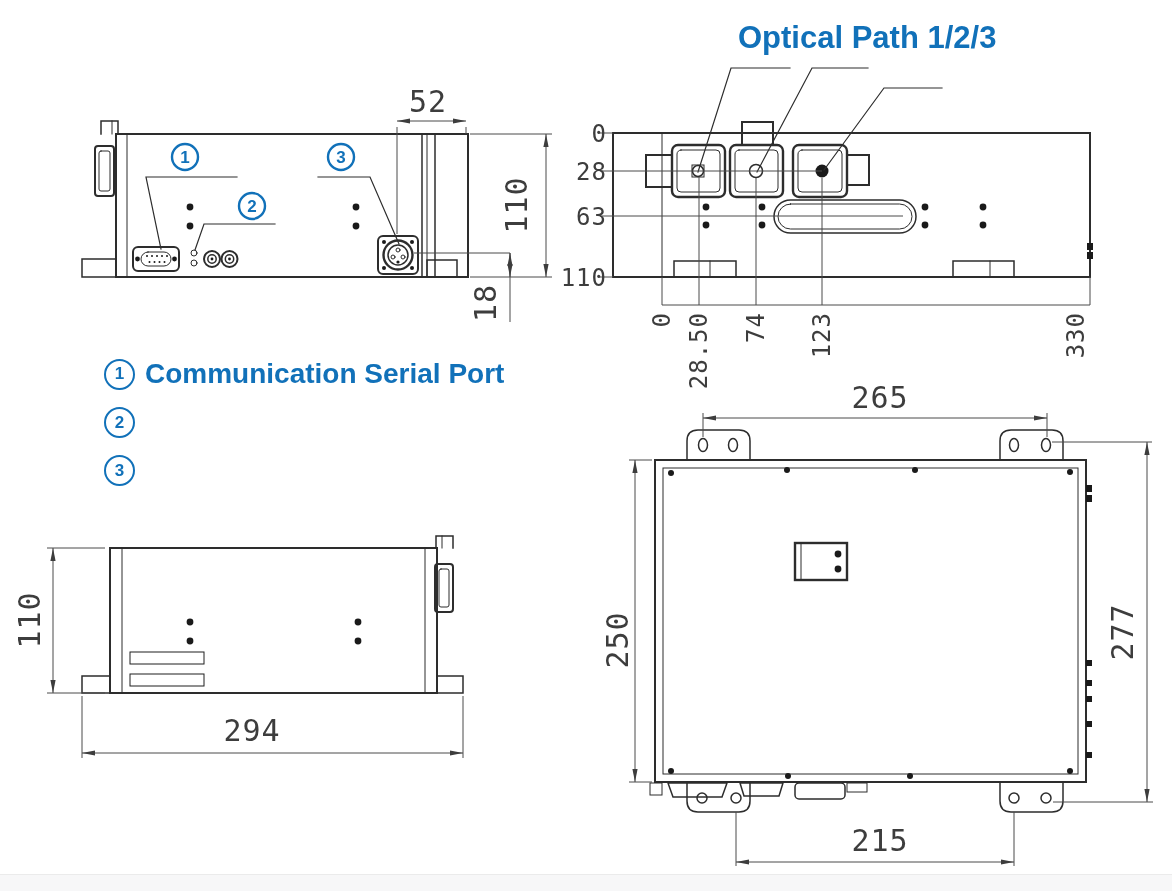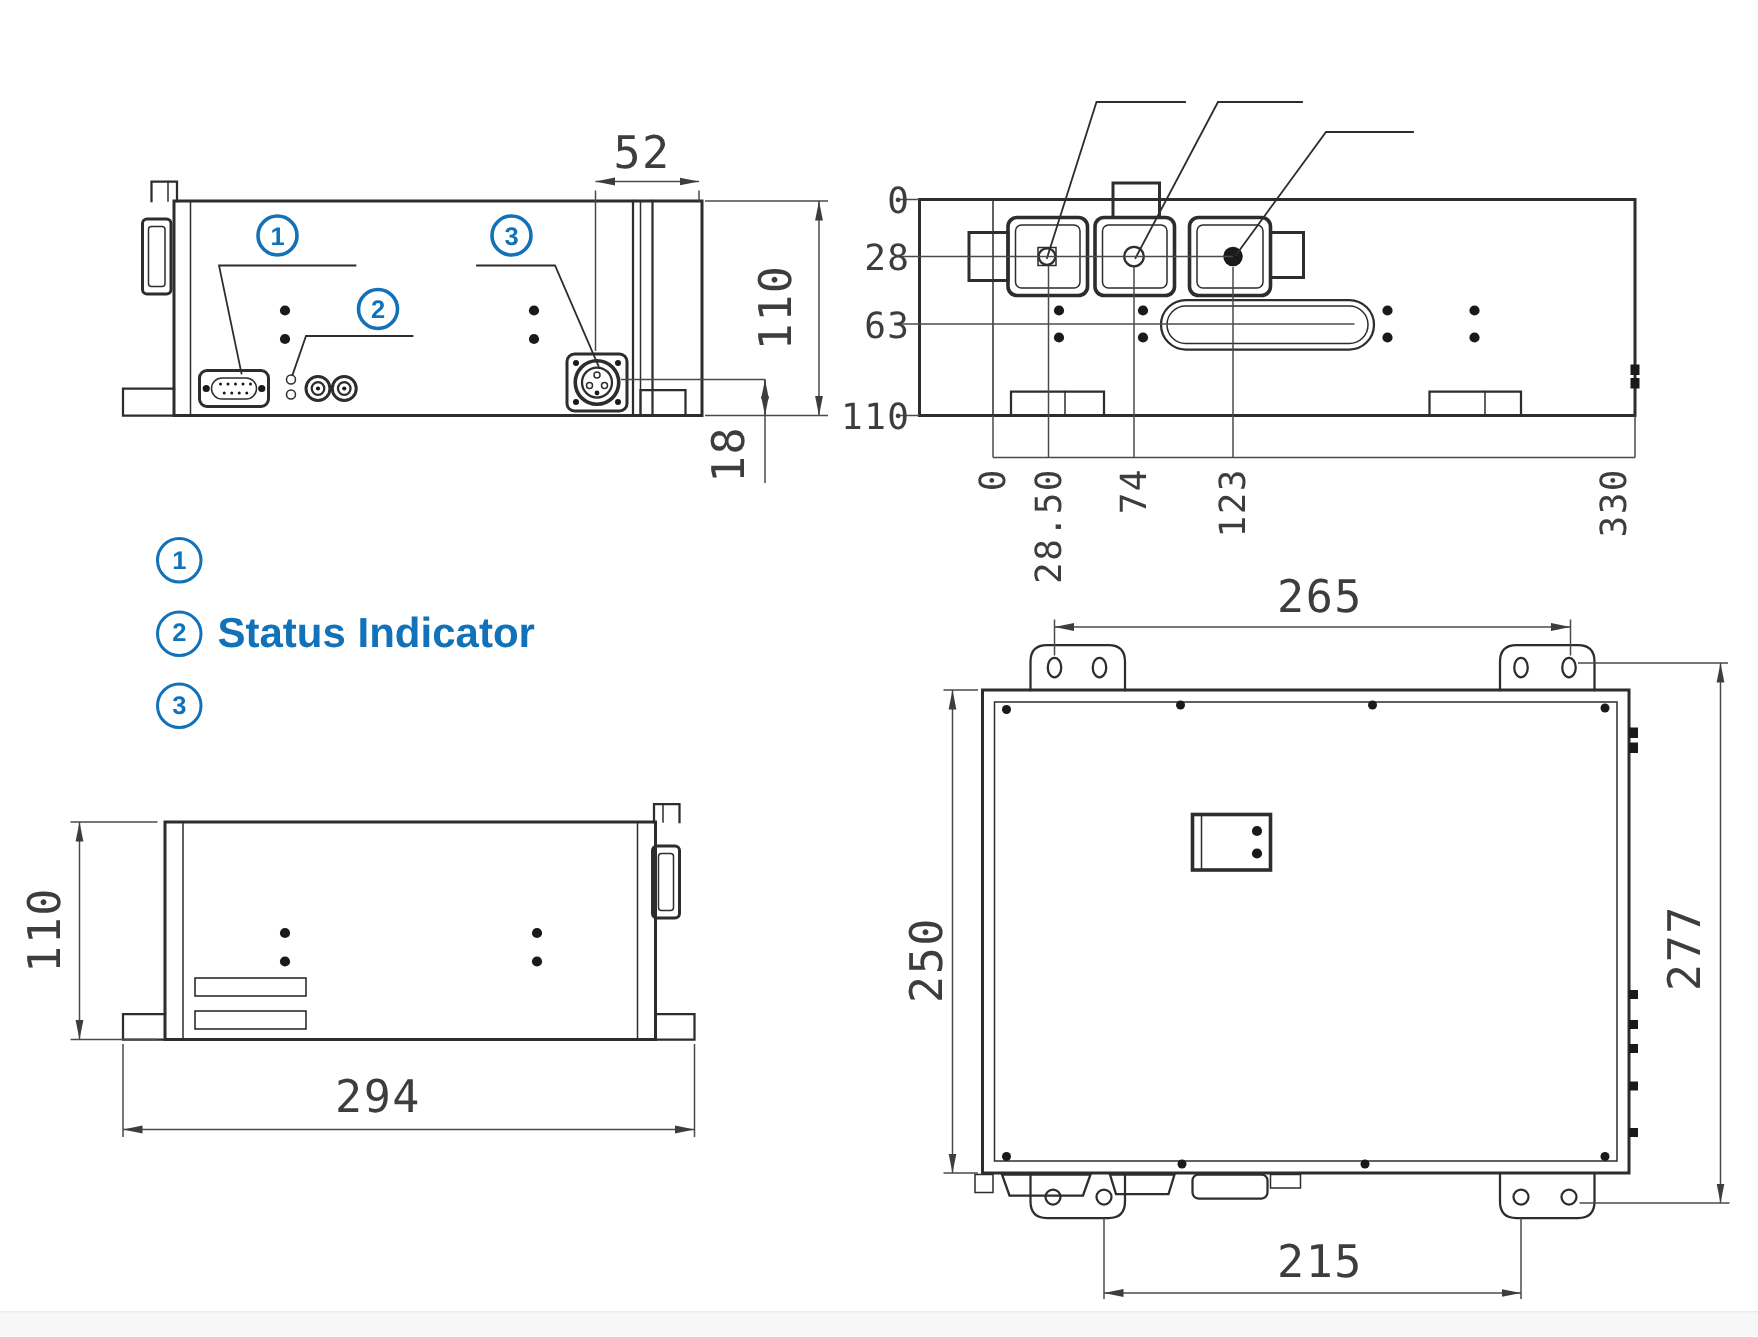--- a/index.html
+++ b/index.html
@@ -372,28 +372,29 @@
     <line x1="736" y1="812" x2="736" y2="866"></line>
     <line x1="1014" y1="812" x2="1014" y2="866"></line>
     <line x1="736" y1="862" x2="1014" y2="862" marker-start="url(#aS)" marker-end="url(#aE)"></line>
   </g>
   <text class="dim" x="880" y="408" text-anchor="middle">265</text>
   <text class="dim" transform="rotate(-90 628 640)" x="628" y="640" text-anchor="middle">250</text>
   <text class="dim" transform="rotate(-90 1133 632)" x="1133" y="632" text-anchor="middle">277</text>
   <text class="dim" x="880" y="851" text-anchor="middle">215</text>
 </svg>
 
+<div class="opt-title">Optical Path 1/2/3</div>
 
 <div class="legend">
   <div class="legend-item">
     <span class="legend-marker">1</span>
+    <span>Communication Serial Port</span>
   </div>
   <div class="legend-item">
     <span class="legend-marker">2</span>
-    <span>Status Indicator</span>
   </div>
   <div class="legend-item tight">
     <span class="legend-marker">3</span>
   </div>
 </div>
 
 <div class="footer-bar"></div>
 
 </div>
 

